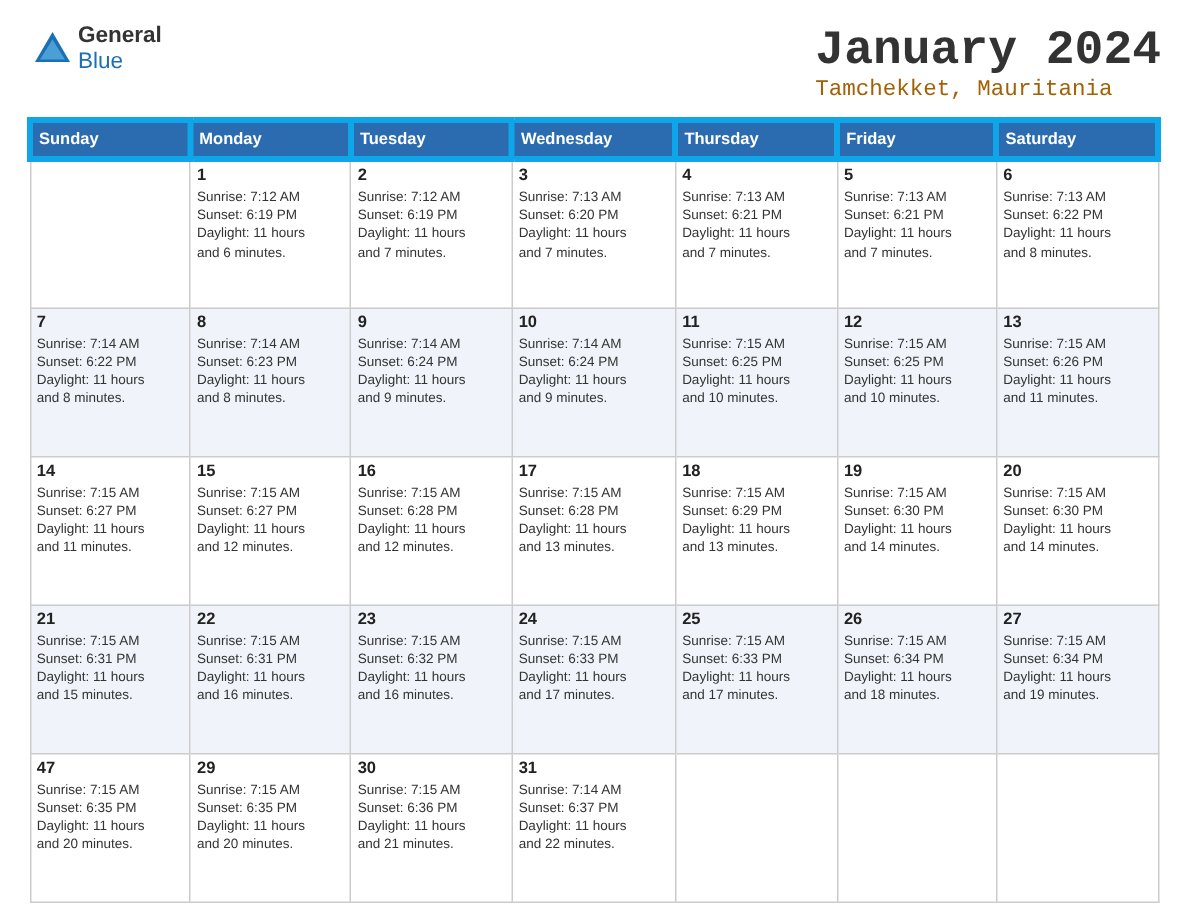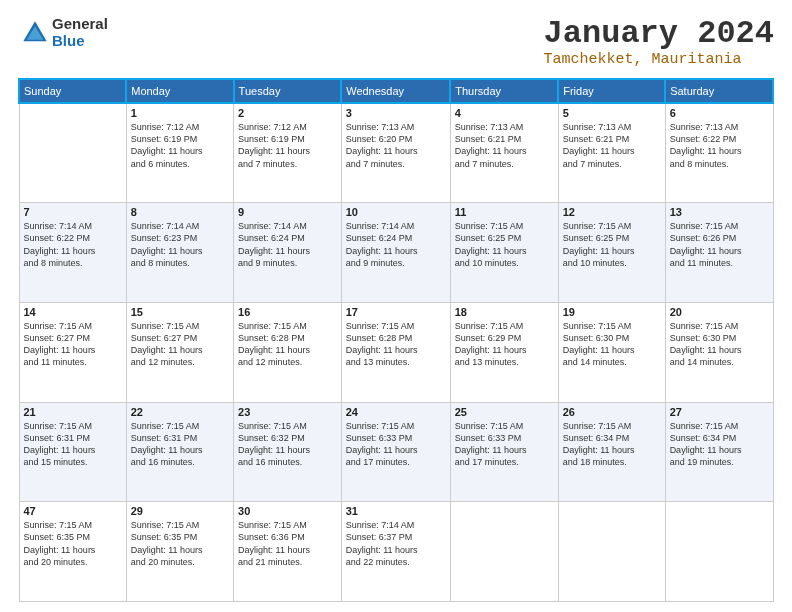--- a/index.html
+++ b/index.html
@@ -33,21 +33,21 @@
       flex-direction: column;
       line-height: 1.1;
     }
     .logo-general {
       font-size: 15px;
       font-weight: bold;
       color: #333;
     }
     .logo-blue {
       font-size: 15px;
-      font-weight: bold;
+      font-weight: normal;
       color: #1a6fb5;
     }
     .logo-icon {
       width: 30px;
       height: 30px;
       margin-left: 2px;
     }
     .title-block {
       text-align: left;
       font-family: Liberation Mono, monospace;
@@ -67,22 +67,22 @@
       border-collapse: collapse;
       width: 100%;
       font-size: 9.5px;
     }
     .calendar th {
       background: #2b6cb0;
       color: #fff;
       padding: 5px 4px;
       text-align: left;
       font-size: 11px;
-      font-weight: normal;
-      border: 2px solid #0ea5e9;
+      font-weight: bold;
+      border: 4px solid #0ea5e9;
     }
     .calendar td {
       border: 1px solid #ccc;
       vertical-align: top;
       padding: 3px 4px;
       height: 78px;
       width: 113px;
     }
     .day-num {
       font-weight: bold;

